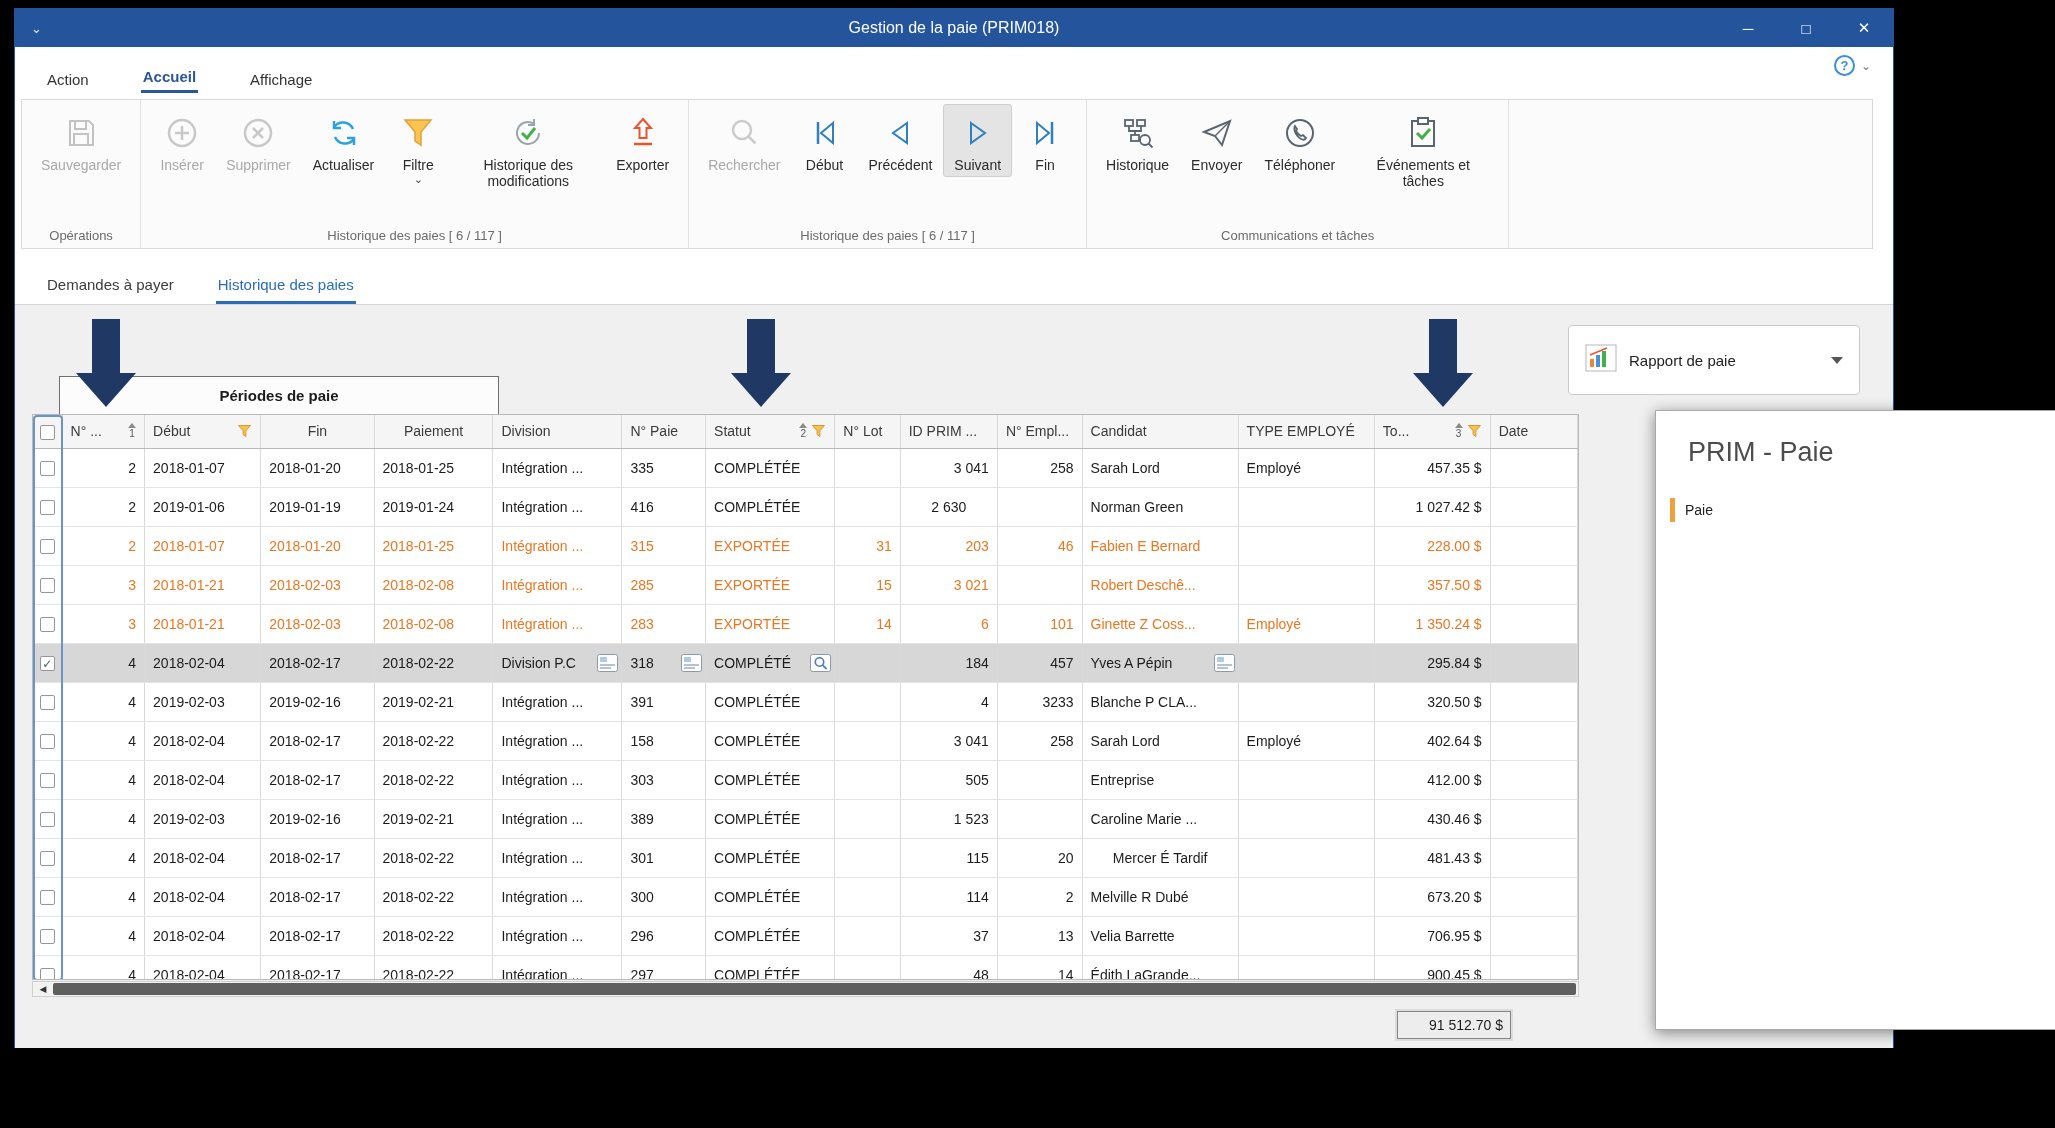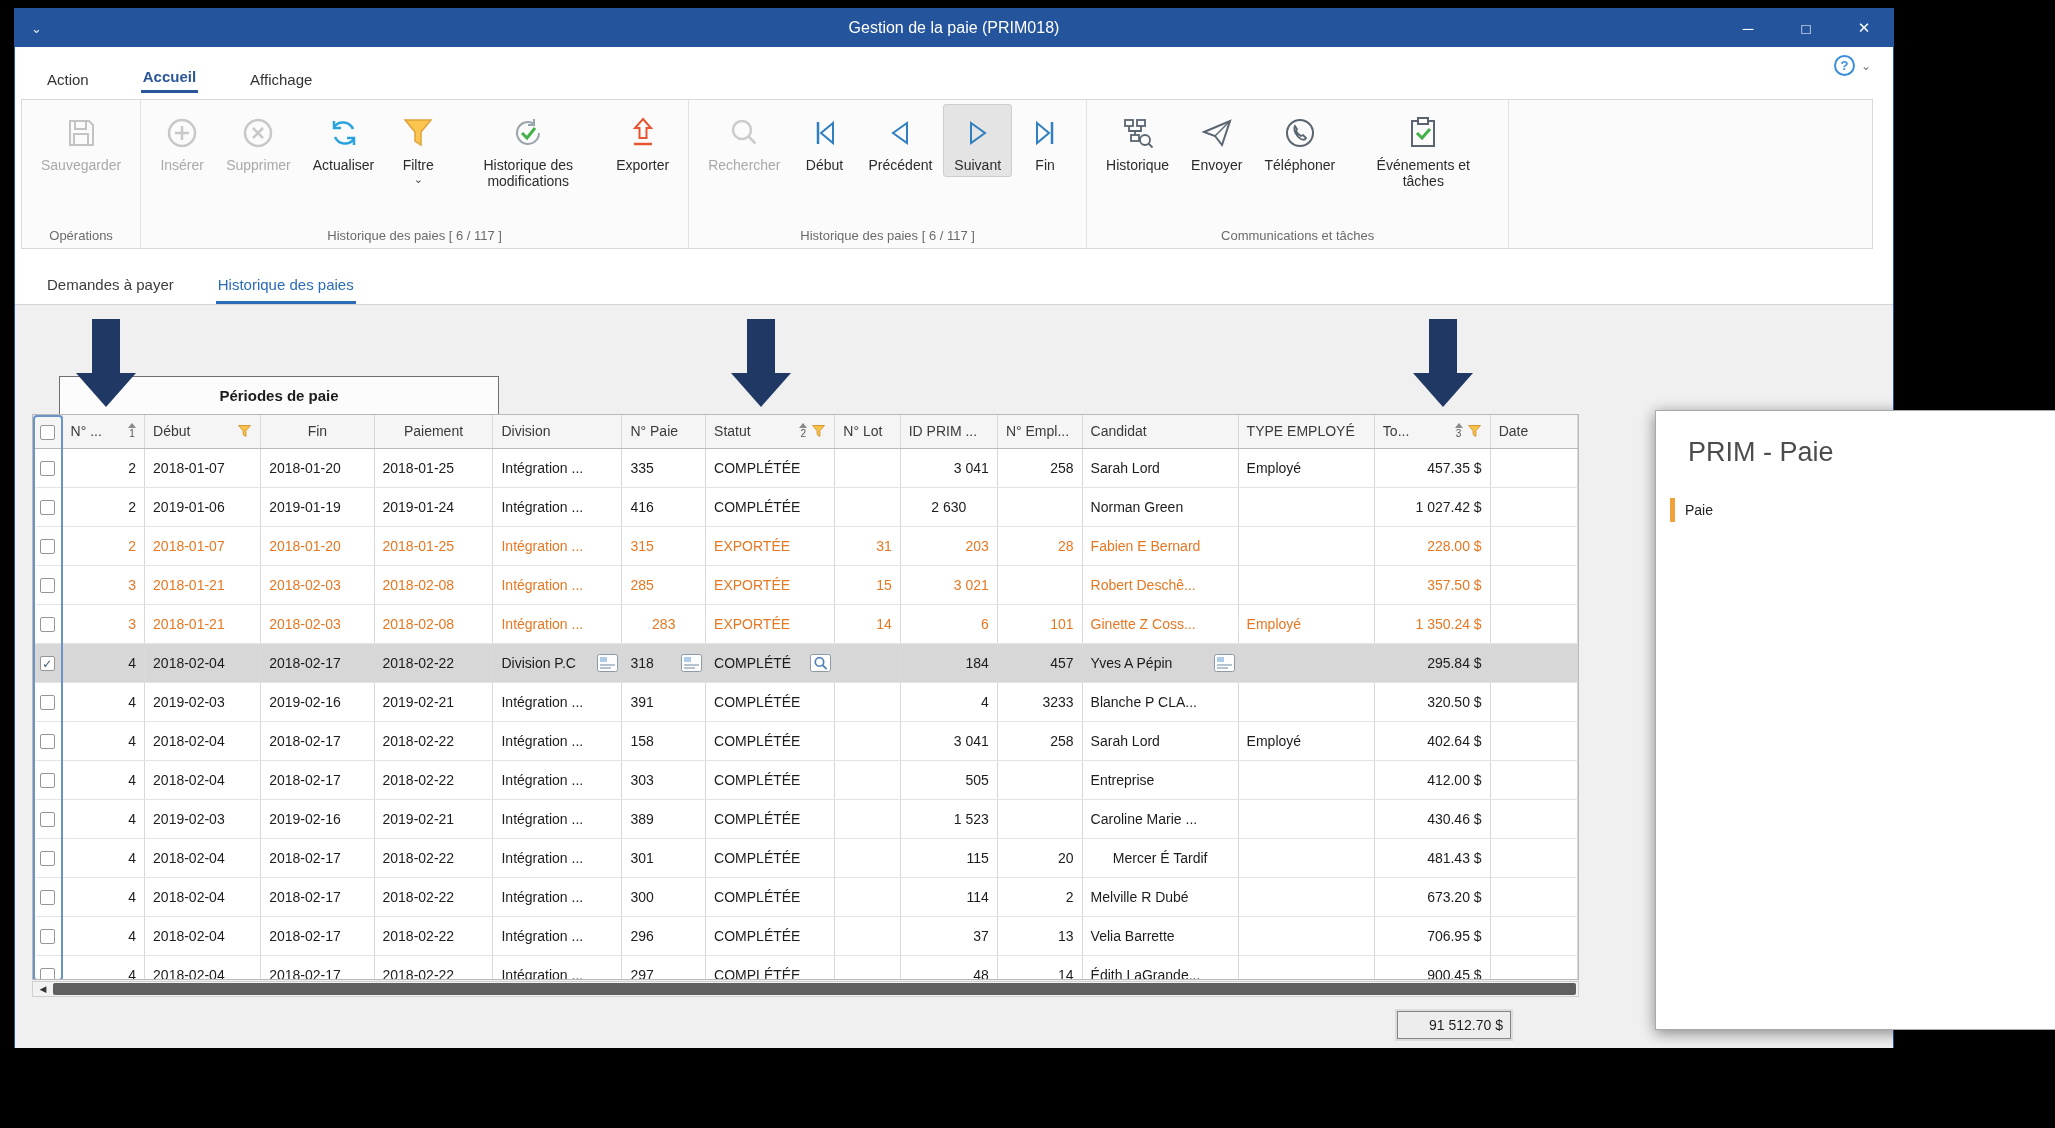--- a/index.html
+++ b/index.html
@@ -305,20 +305,31 @@
         </div>
       <div class="annot" style="left:716px">
           <div class="shaft"></div>
           <div class="head"></div>
         </div>
       <div class="annot" style="left:1398px">
           <div class="shaft"></div>
           <div class="head"></div>
         </div>
 
+      <div class="report-box">
+        <span class="report-icon"><svg width="32" height="28" viewBox="0 0 32 28">
+              <rect x="1" y="1" width="30" height="26" fill="#fff" stroke="#b8b8b8"></rect>
+              <rect x="5" y="15" width="4" height="8" fill="#e8883a"></rect>
+              <rect x="11" y="11" width="4" height="12" fill="#4a90d9"></rect>
+              <rect x="17" y="7" width="4" height="16" fill="#43b049"></rect>
+              <path d="M5 11 L22 4" stroke="#E8542F" stroke-width="1.5" fill="none"></path>
+            </svg></span>
+        <span class="report-label">Rapport de paie</span>
+        <span class="report-caret"></span>
+      </div>
 
       <div class="periods-box">Périodes de paie</div>
 
       <div class="table-wrap">
         <table>
           <colgroup id="colgroup">
               <col style="width: 30px;">
               <col style="width: 84px;">
               <col style="width: 118px;">
               <col style="width: 115px;">
@@ -483,21 +494,21 @@
                 <td class="cb-col"><span class="cb"></span></td>
                 <td style="text-align: right;"><span>2</span></td>
                 <td style="text-align: left;"><span>2018-01-07</span></td>
                 <td style="text-align: left;"><span>2018-01-20</span></td>
                 <td style="text-align: left;"><span>2018-01-25</span></td>
                 <td style="text-align: left;"><span>Intégration ...</span></td>
                 <td style="text-align: left;"><span>315</span></td>
                 <td style="text-align: left;"><span>EXPORTÉE</span></td>
                 <td style="text-align: right;"><span>31</span></td>
                 <td style="text-align: right;"><span>203</span></td>
-                <td style="text-align: right;"><span>28</span></td>
+                <td style="text-align: right;"><span>46</span></td>
                 <td style="text-align: left;"><span>Fabien E Bernard</span></td>
                 <td style="text-align: left;"><span></span></td>
                 <td style="text-align: right;"><span>228.00 $</span></td>
                 <td style="text-align: left;"><span></span></td>
               </tr>
               <tr class="exported">
                 <td class="cb-col"><span class="cb"></span></td>
                 <td style="text-align: right;"><span>3</span></td>
                 <td style="text-align: left;"><span>2018-01-21</span></td>
                 <td style="text-align: left;"><span>2018-02-03</span></td>
@@ -513,21 +524,21 @@
                 <td style="text-align: right;"><span>357.50 $</span></td>
                 <td style="text-align: left;"><span></span></td>
               </tr>
               <tr class="exported">
                 <td class="cb-col"><span class="cb"></span></td>
                 <td style="text-align: right;"><span>3</span></td>
                 <td style="text-align: left;"><span>2018-01-21</span></td>
                 <td style="text-align: left;"><span>2018-02-03</span></td>
                 <td style="text-align: left;"><span>2018-02-08</span></td>
                 <td style="text-align: left;"><span>Intégration ...</span></td>
-                <td style="text-align: center;"><span>283</span></td>
+                <td style="text-align: left;"><span>283</span></td>
                 <td style="text-align: left;"><span>EXPORTÉE</span></td>
                 <td style="text-align: right;"><span>14</span></td>
                 <td style="text-align: right;"><span>6</span></td>
                 <td style="text-align: right;"><span>101</span></td>
                 <td style="text-align: left;"><span>Ginette Z Coss...</span></td>
                 <td style="text-align: left;"><span>Employé</span></td>
                 <td style="text-align: right;"><span>1 350.24 $</span></td>
                 <td style="text-align: left;"><span></span></td>
               </tr>
               <tr class="selected">

